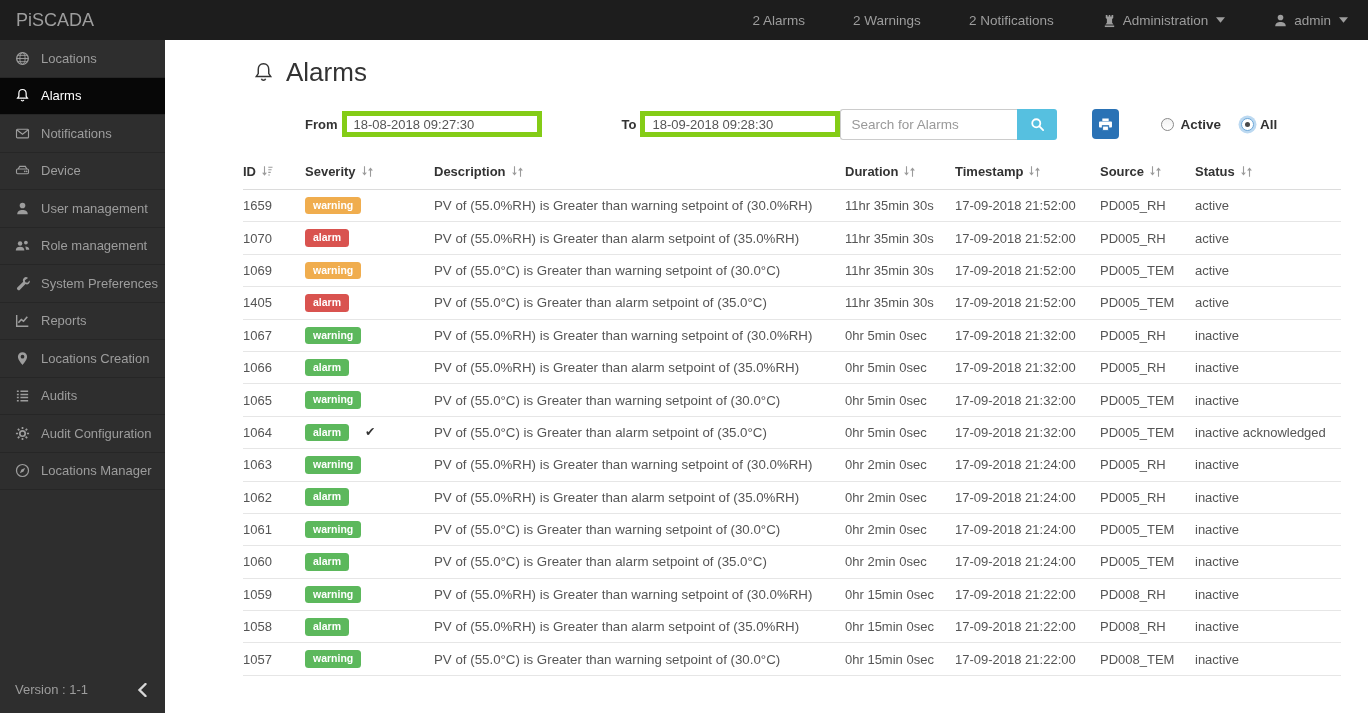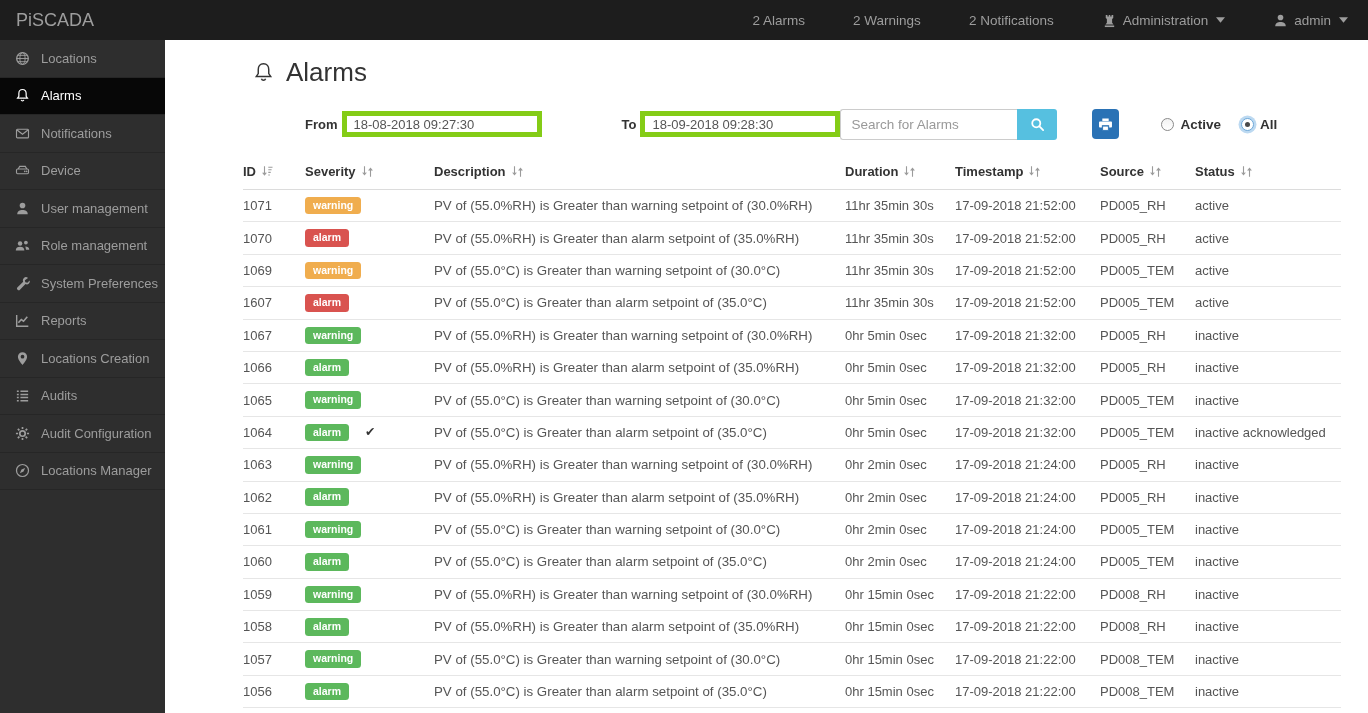--- a/index.html
+++ b/index.html
@@ -22,21 +22,21 @@
   .nav-item { display:flex; align-items:center; gap:6px; cursor:pointer; white-space:nowrap; }
   .nav-ico { width:15px; height:15px; }
   .nav-ico svg { width:100%; height:100%; }
   .caret { width:9px; height:6px; margin-left:2px; }
   .caret svg { width:100%; height:100%; }
 
   
   .page { display:flex; height:673px; }
 
   
-  .sidebar { width:165px; background:var(--sidebar-bg,#2e2e2e); display:flex; flex-direction:row; flex:0 0 165px; }
+  .sidebar { width:165px; background:var(--sidebar-bg,#2e2e2e); display:flex; flex-direction:column; flex:0 0 165px; }
   .side-item {
     display:flex; align-items:center; gap:11px; padding:0 15px; height:37.5px; flex:0 0 auto;
     color:#9d9d9d; font-size:13px; border-bottom:1px solid #262626; cursor:pointer; white-space:nowrap;
   }
   .side-item.active { background:var(--active-item-bg,#070707); color:#fff; }
   .s-icon { width:15px; height:15px; flex:0 0 15px; }
   .s-icon svg { width:100%; height:100%; }
   .side-footer { margin-top:auto; display:flex; align-items:flex-end; justify-content:space-between; padding:10px 18px 16px 15px; color:#9d9d9d; font-size:13px;gap:8px; }
   .collapse-btn { width:10px; height:14px; color:#d8d8d8; cursor:pointer; }
   .collapse-btn svg { width:100%; height:100%; }
@@ -363,21 +363,21 @@
             <th>
     <span class="th-label">Status</span><span class="th-sort"><svg viewBox="0 0 13 13">
                   <path d="M3.5 1.3v8.2M1.7 7.5l1.8 2.2 1.8-2.2" fill="none" stroke="currentColor" stroke-width="1.1"></path>
                   <path d="M9.5 11.7V3.5M7.7 5.6l1.8-2.2 1.8 2.2" fill="none" stroke="currentColor" stroke-width="1.1"></path>
                 </svg></span>
   </th>
           </tr>
         </thead>
       <tbody>
           <tr>
-    <td class="c-id">1071</td>
+    <td class="c-id">1659</td>
     <td class="c-sev"><span class="badge" style="background: rgb(240, 173, 78);">warning</span></td>
     <td class="c-desc">PV of (55.0%RH) is Greater than warning setpoint of (30.0%RH)</td>
     <td class="c-dur">11hr 35min 30s</td>
     <td class="c-ts">17-09-2018 21:52:00</td>
     <td class="c-src">PD005_RH</td>
     <td class="c-status">active</td>
   </tr>
           <tr>
     <td class="c-id">1070</td>
     <td class="c-sev"><span class="badge" style="background: rgb(217, 83, 79);">alarm</span></td>
@@ -390,21 +390,21 @@
           <tr>
     <td class="c-id">1069</td>
     <td class="c-sev"><span class="badge" style="background: rgb(240, 173, 78);">warning</span></td>
     <td class="c-desc">PV of (55.0°C) is Greater than warning setpoint of (30.0°C)</td>
     <td class="c-dur">11hr 35min 30s</td>
     <td class="c-ts">17-09-2018 21:52:00</td>
     <td class="c-src">PD005_TEM</td>
     <td class="c-status">active</td>
   </tr>
           <tr>
-    <td class="c-id">1607</td>
+    <td class="c-id">1405</td>
     <td class="c-sev"><span class="badge" style="background: rgb(217, 83, 79);">alarm</span></td>
     <td class="c-desc">PV of (55.0°C) is Greater than alarm setpoint of (35.0°C)</td>
     <td class="c-dur">11hr 35min 30s</td>
     <td class="c-ts">17-09-2018 21:52:00</td>
     <td class="c-src">PD005_TEM</td>
     <td class="c-status">active</td>
   </tr>
           <tr>
     <td class="c-id">1067</td>
     <td class="c-sev"><span class="badge" style="background: rgb(92, 184, 92);">warning</span></td>
@@ -497,25 +497,16 @@
   </tr>
           <tr>
     <td class="c-id">1057</td>
     <td class="c-sev"><span class="badge" style="background: rgb(92, 184, 92);">warning</span></td>
     <td class="c-desc">PV of (55.0°C) is Greater than warning setpoint of (30.0°C)</td>
     <td class="c-dur">0hr 15min 0sec</td>
     <td class="c-ts">17-09-2018 21:22:00</td>
     <td class="c-src">PD008_TEM</td>
     <td class="c-status">inactive</td>
   </tr>
-          <tr>
-    <td class="c-id">1056</td>
-    <td class="c-sev"><span class="badge" style="background: rgb(92, 184, 92);">alarm</span></td>
-    <td class="c-desc">PV of (55.0°C) is Greater than alarm setpoint of (35.0°C)</td>
-    <td class="c-dur">0hr 15min 0sec</td>
-    <td class="c-ts">17-09-2018 21:22:00</td>
-    <td class="c-src">PD008_TEM</td>
-    <td class="c-status">inactive</td>
-  </tr>
         </tbody>
     </table>
   </main>
 </div>
 
 </body></html>

